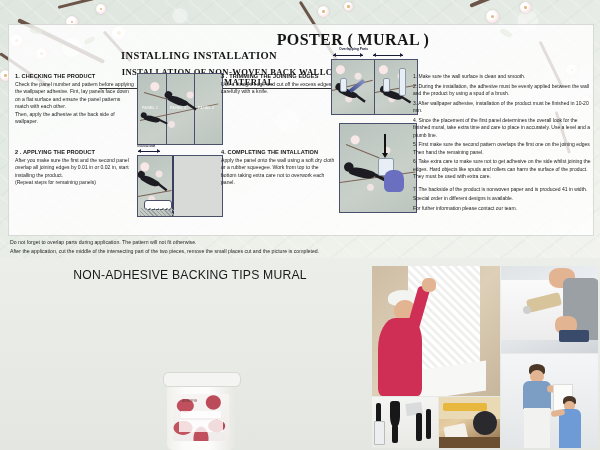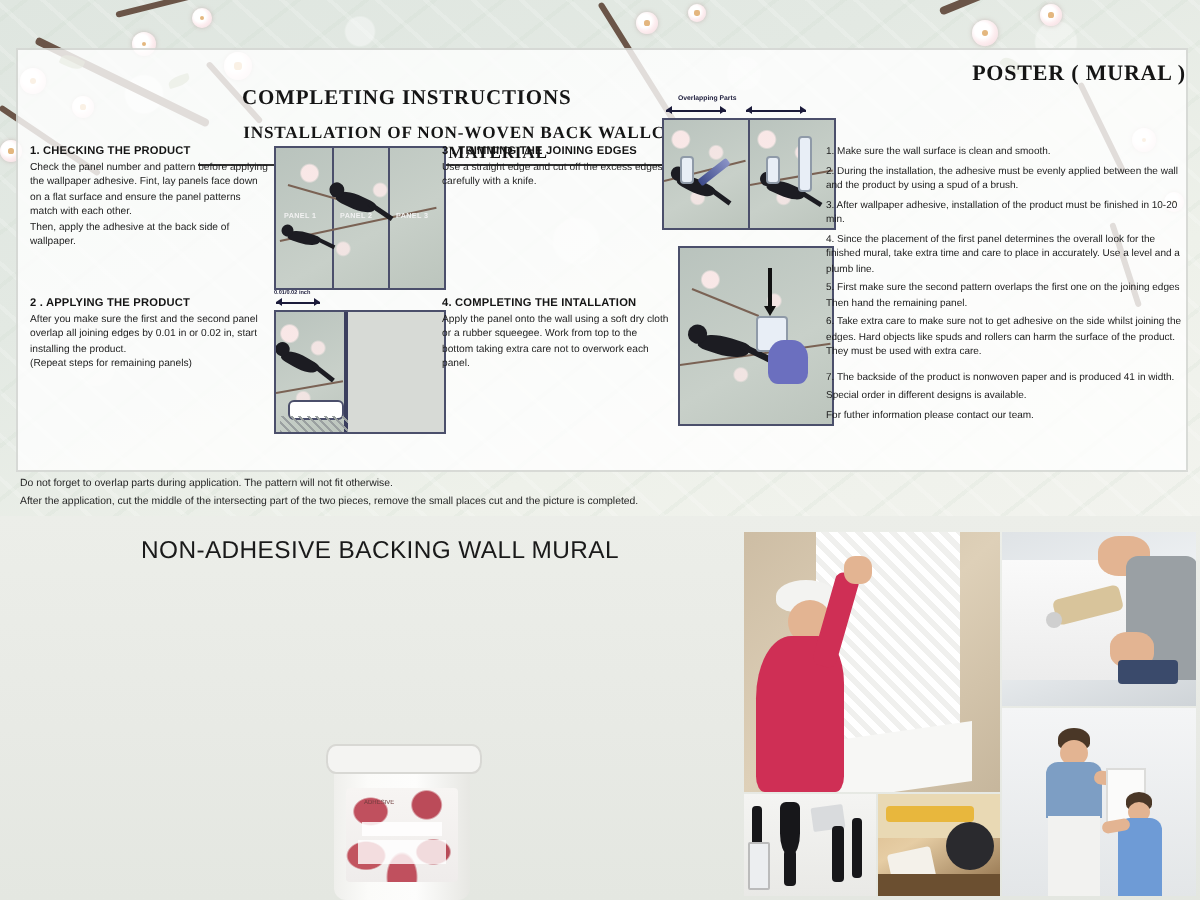--- a/index.html
+++ b/index.html
@@ -46,21 +46,21 @@
   
   .sheet{
     position:absolute;left:8px;top:24px;width:584px;height:210px;
     background:rgba(255,255,255,0.80);
     border:1px solid rgba(150,155,145,.35);
   }
   .sheet-title{
     text-align:center;font-family:"Liberation Serif",serif;font-weight:bold;
     color:#151515;letter-spacing:.4px;
   }
-  .t1{font-size:11px;margin:6px 0 0 0;padding-left:8px;text-align:right;margin-left:96px;}
+  .t1{font-size:16px;margin:6px 0 0 0;padding-left:8px;text-align:center;margin-left:96px;}
   .t2{font-size:10.5px;margin:1px 0 0 0;padding-left:8px;text-align:left;margin-left:104px;}
   .t3{font-size:8.6px;margin:6px 0 0 0;text-align:center;border-bottom:1px solid #333;
       display:block;width:300px;margin-left:90px;padding-bottom:1px;}
 
   .cols{position:absolute;left:0;top:48px;width:584px;height:160px;}
   .col{position:absolute;top:0;}
   .c1{left:6px;width:206px;}
   .c2{left:212px;width:196px;}
   .c3{left:404px;width:178px;}
 
@@ -189,21 +189,21 @@
   <div class="blossom" style="left:566px;top:64px;width:12px;height:12px;"></div>
   <div class="blossom" style="left:582px;top:96px;width:10px;height:10px;"></div>
   <div class="leaf" style="left:30px;top:28px;width:12px;height:6px;transform:rotate(24deg);"></div>
   <div class="leaf" style="left:84px;top:38px;width:11px;height:5px;transform:rotate(-18deg);"></div>
   <div class="leaf" style="left:500px;top:30px;width:12px;height:6px;transform:rotate(40deg);"></div>
 </div>
 
 <div class="sheet">
 
   <div class="sheet-title t1">POSTER ( MURAL )</div>
-  <div class="sheet-title t2">COMPLETING INSTRUCTIONS</div>
+  <div class="sheet-title t2">INSTALLING INSTALLATION</div>
   <div class="sheet-title t3">INSTALLATION OF NON-WOVEN BACK WALLCOVERING MATERIAL</div>
 
   <div class="cols">
 
     <div class="col c1">
 
       <div class="txtblock b1">
         <p class="step-h">1. CHECKING THE PRODUCT</p>
         <p class="step-b" style="white-space:pre-line;">Check the panel number and pattern before applying the wallpaper adhesive. Fint, lay panels face down on a flat surface and ensure the panel patterns match with each other.
 Then, apply the adhesive at the back side of wallpaper.</p>
@@ -303,21 +303,21 @@
 
   </div>
 </div>
 
 <div class="notes">
   <p class="note">Do not forget to overlap parts during application. The pattern will not fit otherwise.</p>
   <p class="note">After the application, cut the middle of the intersecting part of the two pieces, remove the small places cut and the picture is completed.</p>
 </div>
 
 <div class="promo">
-  <p class="promo-h">NON-ADHESIVE BACKING WALL MURAL</p>
+  <p class="promo-h">NON-ADHESIVE BACKING TIPS MURAL</p>
 </div>
 
 <div class="bucket">
   <div class="bucket-body"></div>
   <div class="bucket-lid"></div>
   <div class="bucket-label">
     <div class="bucket-label-strip"></div>
     <div class="bucket-label-strip2"></div>
     <span class="bucket-label-txt">ADHESIVE</span>
   </div>

